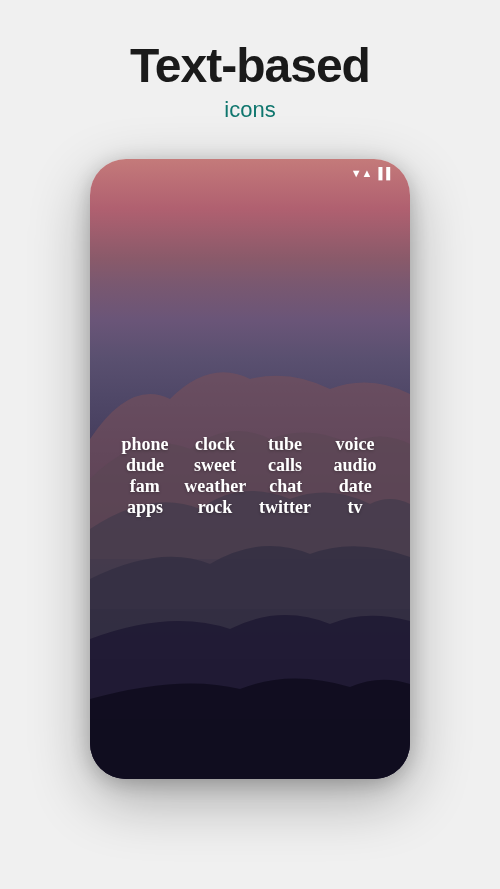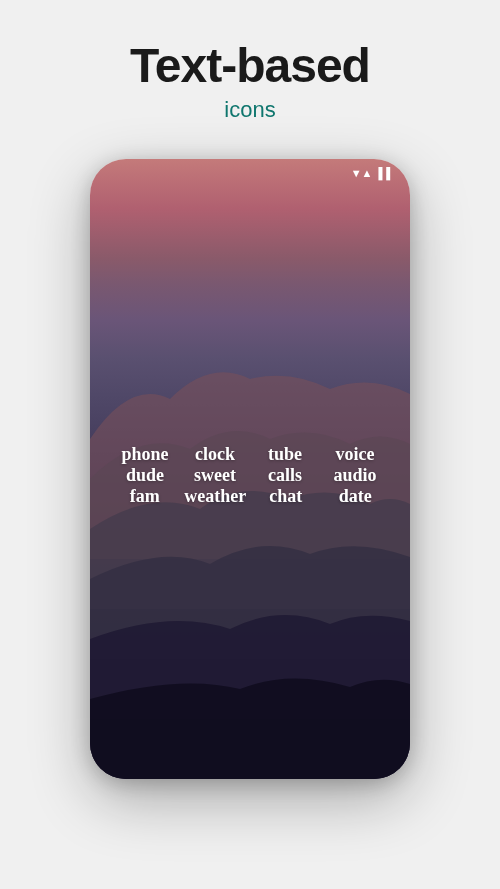--- a/index.html
+++ b/index.html
@@ -182,16 +182,22 @@
       </div>
 
       <div class="icon-row">
         <span class="icon-item">fam</span>
         <span class="icon-item">weather</span>
         <span class="icon-item">chat</span>
         <span class="icon-item">date</span>
       </div>
 
 
+      <div class="icon-row">
+        <span class="icon-item">apps</span>
+        <span class="icon-item">rock</span>
+        <span class="icon-item">twitter</span>
+        <span class="icon-item">tv</span>
+      </div>
 
     </div>
   </div>
 </div>
 
 </body></html>

